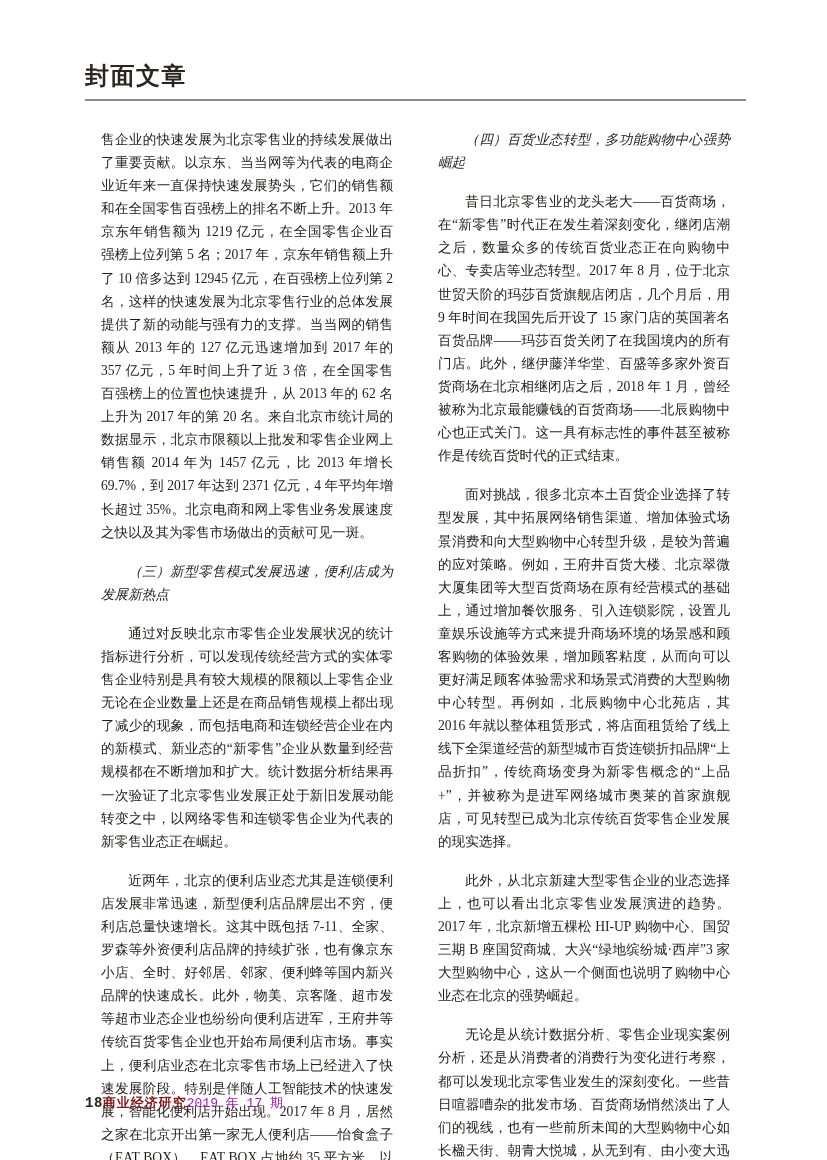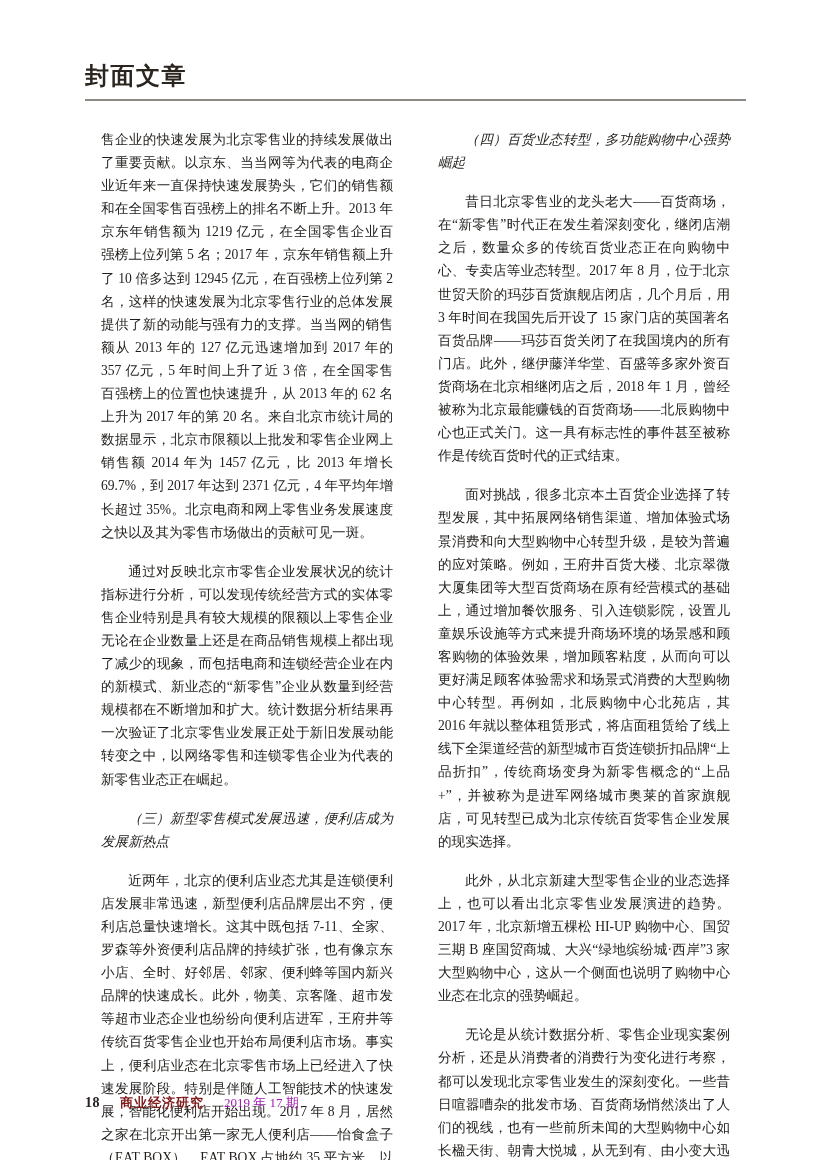--- a/index.html
+++ b/index.html
@@ -39,48 +39,48 @@
     text-align: justify;
     text-justify: inter-ideograph;
     color: #1f1c19;
   }
   .col p { margin: 16px; padding: 0; }
   .col p.indent { text-indent: 2em; }
   .col p.heading { font-style: italic; }
   .footer {
     position: absolute;
     left: 85px; top: 1094px;
-    font-family: Liberation Serif, serif;
+    font-family: Liberation Mono, monospace;
     font-size: 13px;
     display: flex;
     align-items: baseline;
-    gap: 20px;
+    gap: 0;
     white-space: nowrap;
   }
   .footer .pageno { font-weight: bold; font-size: 14px; color: #262220; letter-spacing: 0.5px; }
   .footer .journal { font-weight: bold; color: #7f1d1d; letter-spacing: 1px; }
   .footer .issue { color: #a21caf; }
 </style>
 </head>
 <body>
 
 <div>
 
   <h1 class="masthead">封面文章</h1>
 
   <main class="columns">
     <section class="col" id="col-left">
         <p class="body">售企业的快速发展为北京零售业的持续发展做出了重要贡献。以京东、当当网等为代表的电商企业近年来一直保持快速发展势头，它们的销售额和在全国零售百强榜上的排名不断上升。2013 年京东年销售额为 1219 亿元，在全国零售企业百强榜上位列第 5 名；2017 年，京东年销售额上升了 10 倍多达到 12945 亿元，在百强榜上位列第 2 名，这样的快速发展为北京零售行业的总体发展提供了新的动能与强有力的支撑。当当网的销售额从 2013 年的 127 亿元迅速增加到 2017 年的 357 亿元，5 年时间上升了近 3 倍，在全国零售百强榜上的位置也快速提升，从 2013 年的 62 名上升为 2017 年的第 20 名。来自北京市统计局的数据显示，北京市限额以上批发和零售企业网上销售额 2014 年为 1457 亿元，比 2013 年增长 69.7%，到 2017 年达到 2371 亿元，4 年平均年增长超过 35%。北京电商和网上零售业务发展速度之快以及其为零售市场做出的贡献可见一斑。</p>
+        <p class="indent heading">（三）新型零售模式发展迅速，便利店成为发展新热点</p>
         <p class="indent body">通过对反映北京市零售企业发展状况的统计指标进行分析，可以发现传统经营方式的实体零售企业特别是具有较大规模的限额以上零售企业无论在企业数量上还是在商品销售规模上都出现了减少的现象，而包括电商和连锁经营企业在内的新模式、新业态的“新零售”企业从数量到经营规模都在不断增加和扩大。统计数据分析结果再一次验证了北京零售业发展正处于新旧发展动能转变之中，以网络零售和连锁零售企业为代表的新零售业态正在崛起。</p>
-        <p class="indent heading">（三）新型零售模式发展迅速，便利店成为发展新热点</p>
         <p class="indent body">近两年，北京的便利店业态尤其是连锁便利店发展非常迅速，新型便利店品牌层出不穷，便利店总量快速增长。这其中既包括 7-11、全家、罗森等外资便利店品牌的持续扩张，也有像京东小店、全时、好邻居、邻家、便利蜂等国内新兴品牌的快速成长。此外，物美、京客隆、超市发等超市业态企业也纷纷向便利店进军，王府井等传统百货零售企业也开始布局便利店市场。事实上，便利店业态在北京零售市场上已经进入了快速发展阶段。特别是伴随人工智能技术的快速发展，智能化便利店开始出现。2017 年 8 月，居然之家在北京开出第一家无人便利店——怡食盒子（EAT BOX），EAT BOX 占地约 35 平方米，以经营进口食品为主，有 600 多个单品可供选择。居然之家计划 1 年内在北京再开出 10-15 家这样的门店。2017 年 9 月，缤果盒子出现，其占地 15.6 平米，以经营饮料、零食、日用品为主的首店在</p>
       </section>
     <section class="col" id="col-right">
         <p class="indent heading">（四）百货业态转型，多功能购物中心强势崛起</p>
-        <p class="indent body">昔日北京零售业的龙头老大——百货商场，在“新零售”时代正在发生着深刻变化，继闭店潮之后，数量众多的传统百货业态正在向购物中心、专卖店等业态转型。2017 年 8 月，位于北京世贸天阶的玛莎百货旗舰店闭店，几个月后，用 3 年时间在我国先后开设了 15 家门店的英国著名百货品牌——玛莎百货关闭了在我国境内的所有门店。此外，继伊藤洋华堂、百盛等多家外资百货商场在北京相继闭店之后，2018 年 1 月，曾经被称为北京最能赚钱的百货商场——北辰购物中心也正式关门。这一具有标志性的事件甚至被称作是传统百货时代的正式结束。</p>
+        <p class="indent body">昔日北京零售业的龙头老大——百货商场，在“新零售”时代正在发生着深刻变化，继闭店潮之后，数量众多的传统百货业态正在向购物中心、专卖店等业态转型。2017 年 8 月，位于北京世贸天阶的玛莎百货旗舰店闭店，几个月后，用 9 年时间在我国先后开设了 15 家门店的英国著名百货品牌——玛莎百货关闭了在我国境内的所有门店。此外，继伊藤洋华堂、百盛等多家外资百货商场在北京相继闭店之后，2018 年 1 月，曾经被称为北京最能赚钱的百货商场——北辰购物中心也正式关门。这一具有标志性的事件甚至被称作是传统百货时代的正式结束。</p>
         <p class="indent body">面对挑战，很多北京本土百货企业选择了转型发展，其中拓展网络销售渠道、增加体验式场景消费和向大型购物中心转型升级，是较为普遍的应对策略。例如，王府井百货大楼、北京翠微大厦集团等大型百货商场在原有经营模式的基础上，通过增加餐饮服务、引入连锁影院，设置儿童娱乐设施等方式来提升商场环境的场景感和顾客购物的体验效果，增加顾客粘度，从而向可以更好满足顾客体验需求和场景式消费的大型购物中心转型。再例如，北辰购物中心北苑店，其 2016 年就以整体租赁形式，将店面租赁给了线上线下全渠道经营的新型城市百货连锁折扣品牌“上品折扣”，传统商场变身为新零售概念的“上品 +”，并被称为是进军网络城市奥莱的首家旗舰店，可见转型已成为北京传统百货零售企业发展的现实选择。</p>
         <p class="indent body">此外，从北京新建大型零售企业的业态选择上，也可以看出北京零售业发展演进的趋势。2017 年，北京新增五棵松 HI-UP 购物中心、国贸三期 B 座国贸商城、大兴“绿地缤纷城·西岸”3 家大型购物中心，这从一个侧面也说明了购物中心业态在北京的强势崛起。</p>
         <p class="indent body">无论是从统计数据分析、零售企业现实案例分析，还是从消费者的消费行为变化进行考察，都可以发现北京零售业发生的深刻变化。一些昔日喧嚣嘈杂的批发市场、百货商场悄然淡出了人们的视线，也有一些前所未闻的大型购物中心如长楹天街、朝青大悦城，从无到有、由小变大迅速发展成为社会潮流生活的载体和“新新人类”日常生活消费的中心。百货商场的转型与购物中心业态的强势崛起正在成为北京零售业在“新零售”时代的一个不容忽视的发展现实。</p>
       </section>
   </main>
 
   <footer class="footer">
     <span class="pageno">18</span>
     <span class="journal">商业经济研究</span>
     <span class="issue">2019 年 17 期</span>

